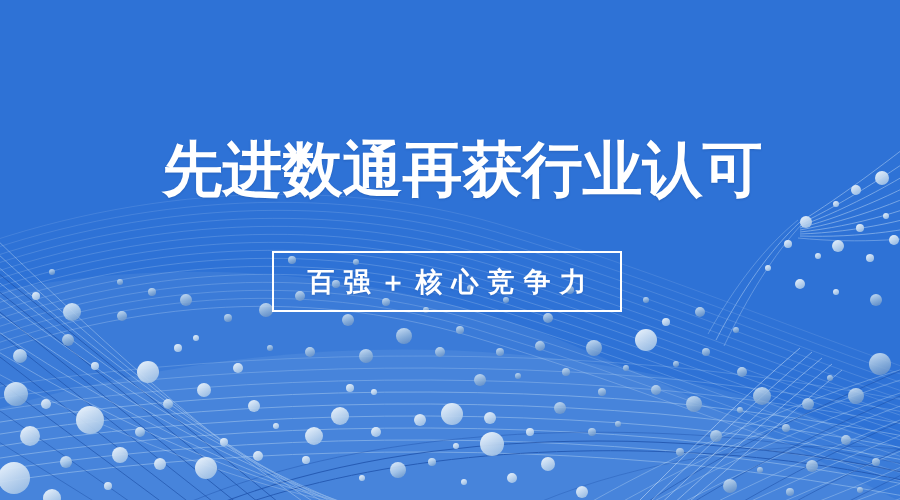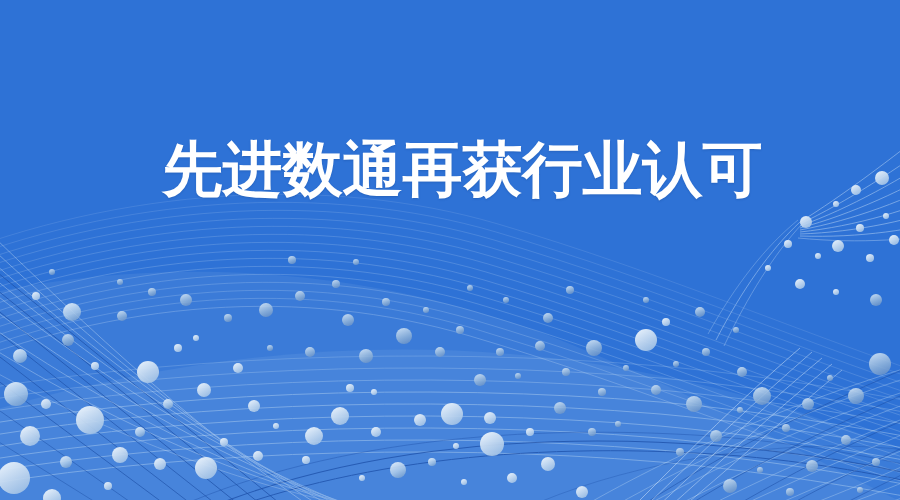--- a/index.html
+++ b/index.html
@@ -339,15 +339,18 @@
         <circle cx="120" cy="282" r="3" fill="url(#bubbleGradB)"></circle>
         <circle cx="152" cy="292" r="4" fill="url(#bubbleGradB)"></circle>
         <circle cx="52" cy="272" r="3" fill="url(#bubbleGradB)"></circle>
       </g>
     </g>
   </svg>
 
   <div id="content">
     <div id="main-title">先进数通再获行业认可</div>
 
+    <div id="subtitle-box">
+      <span id="subtitle-text">百强＋核心竞争力</span>
+    </div>
   </div>
 
 </div>
 
 </body></html>

